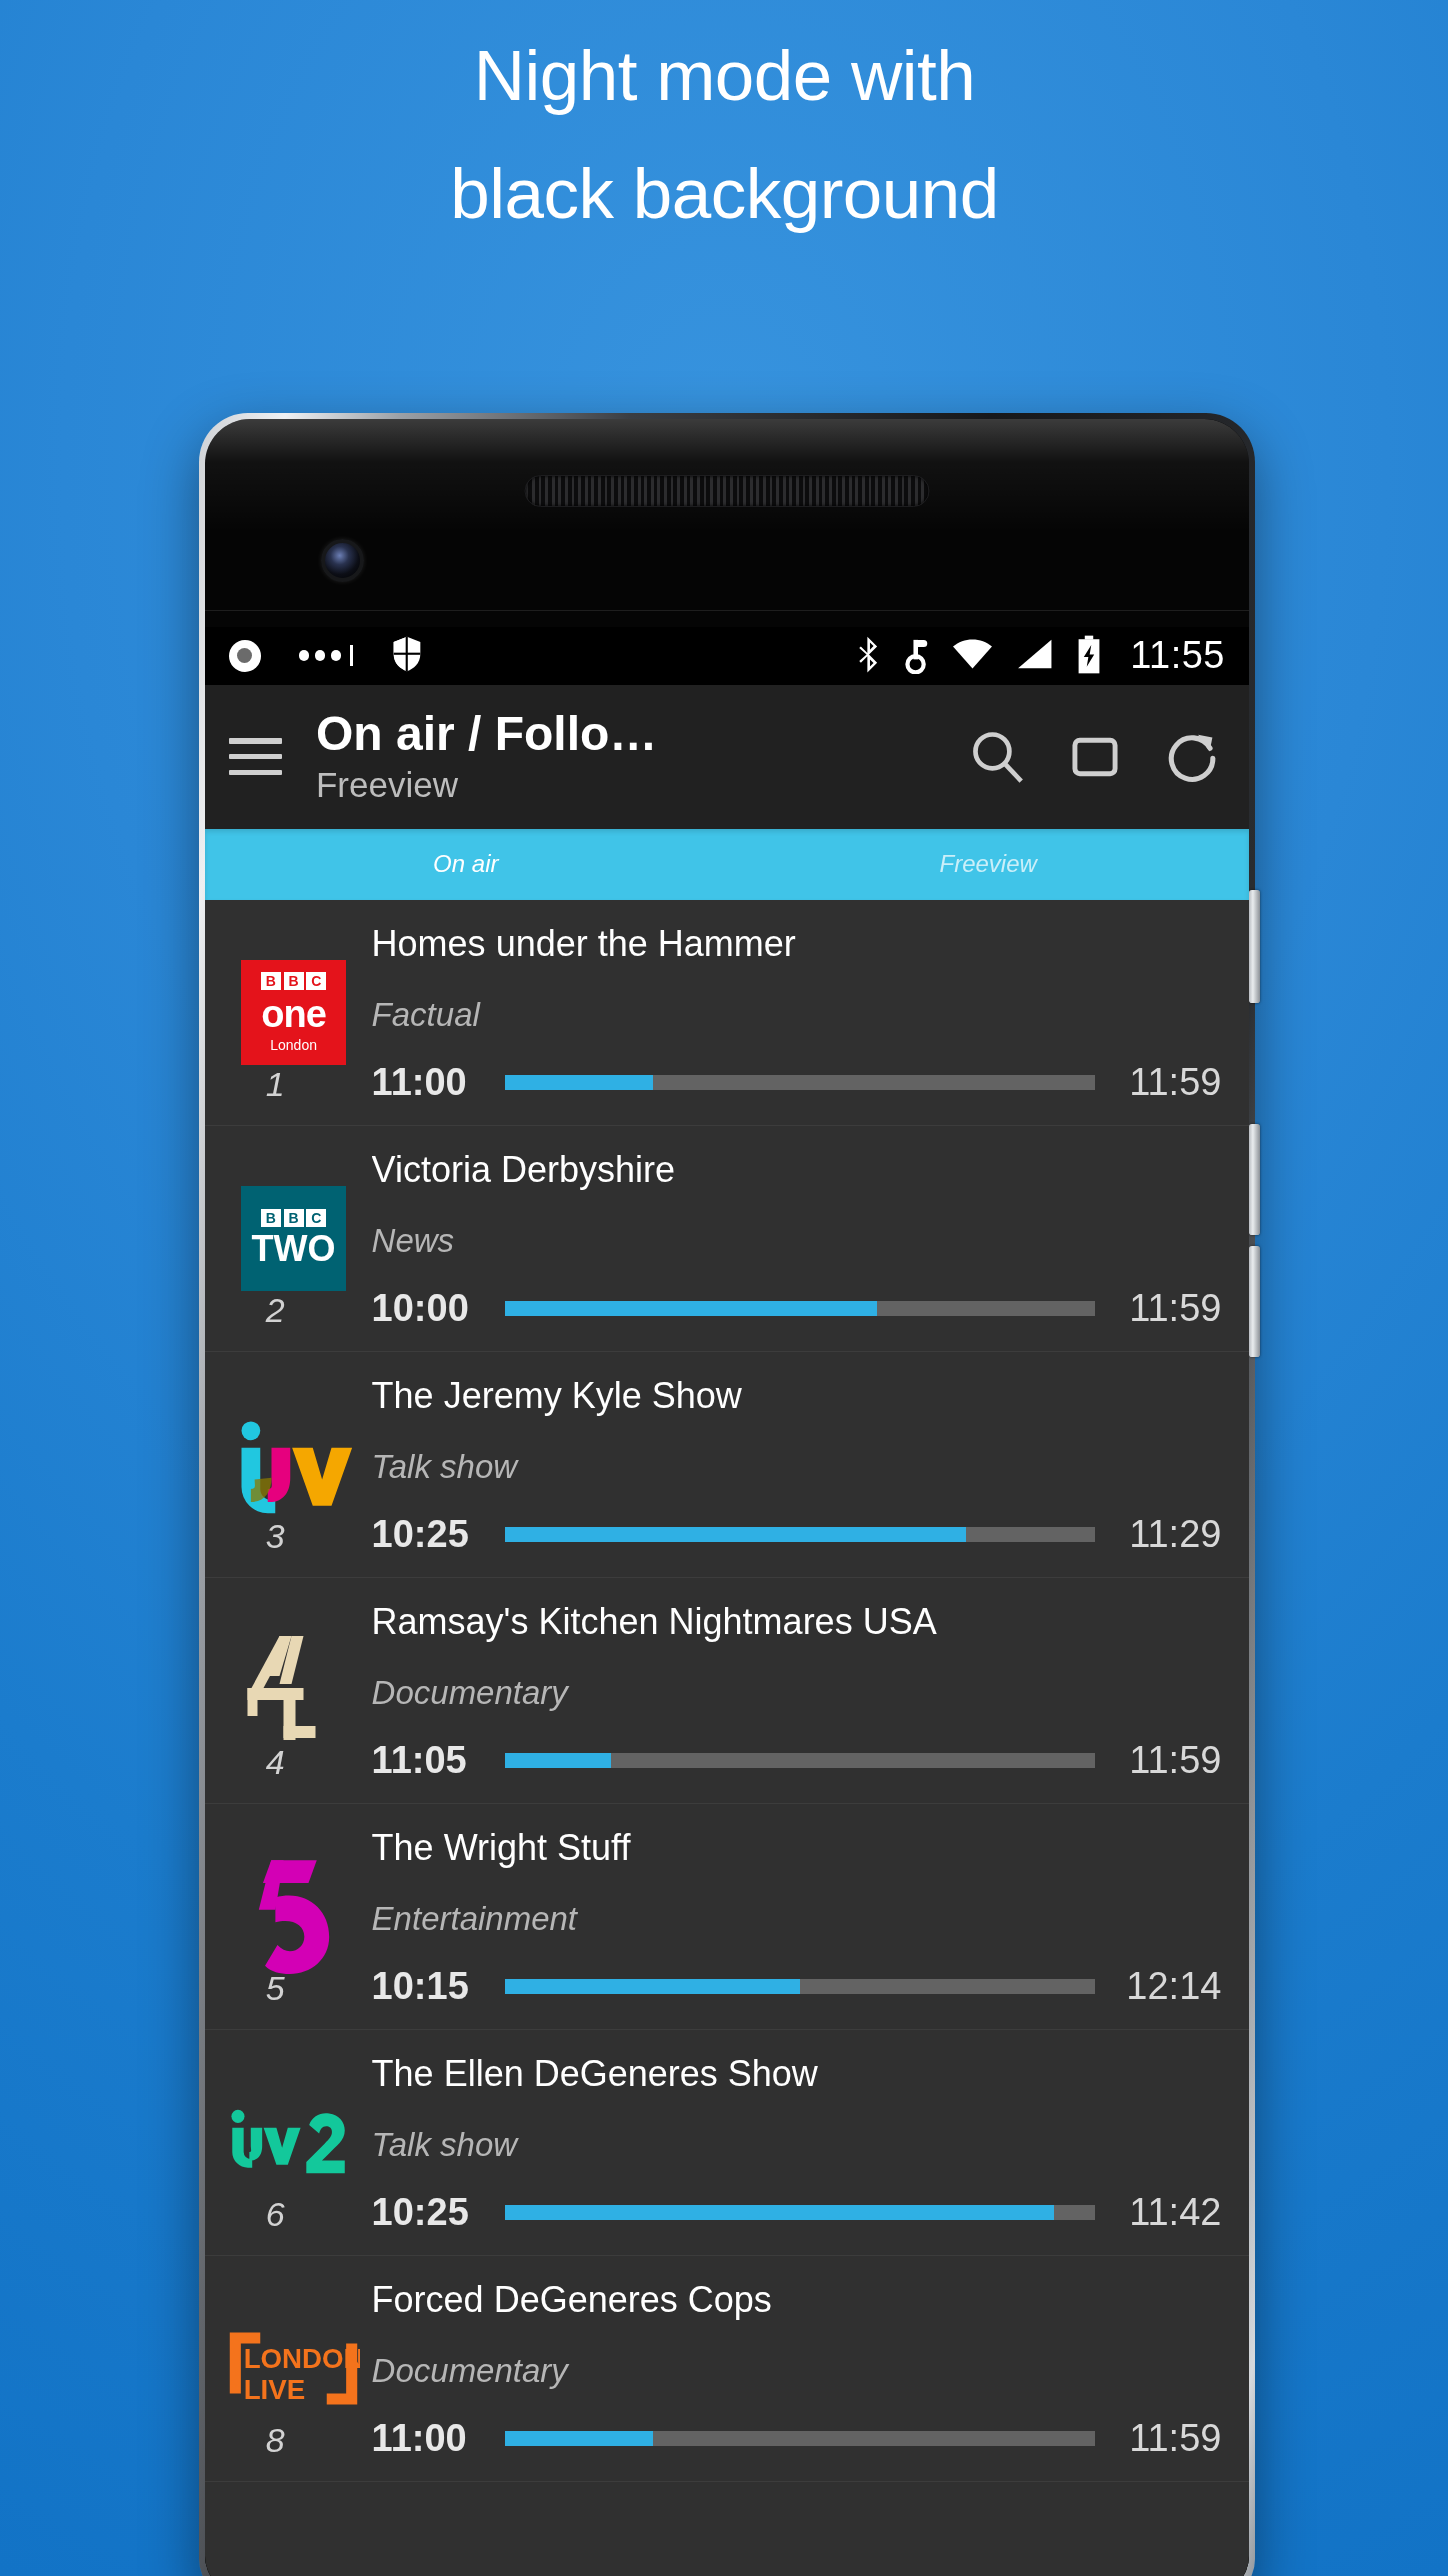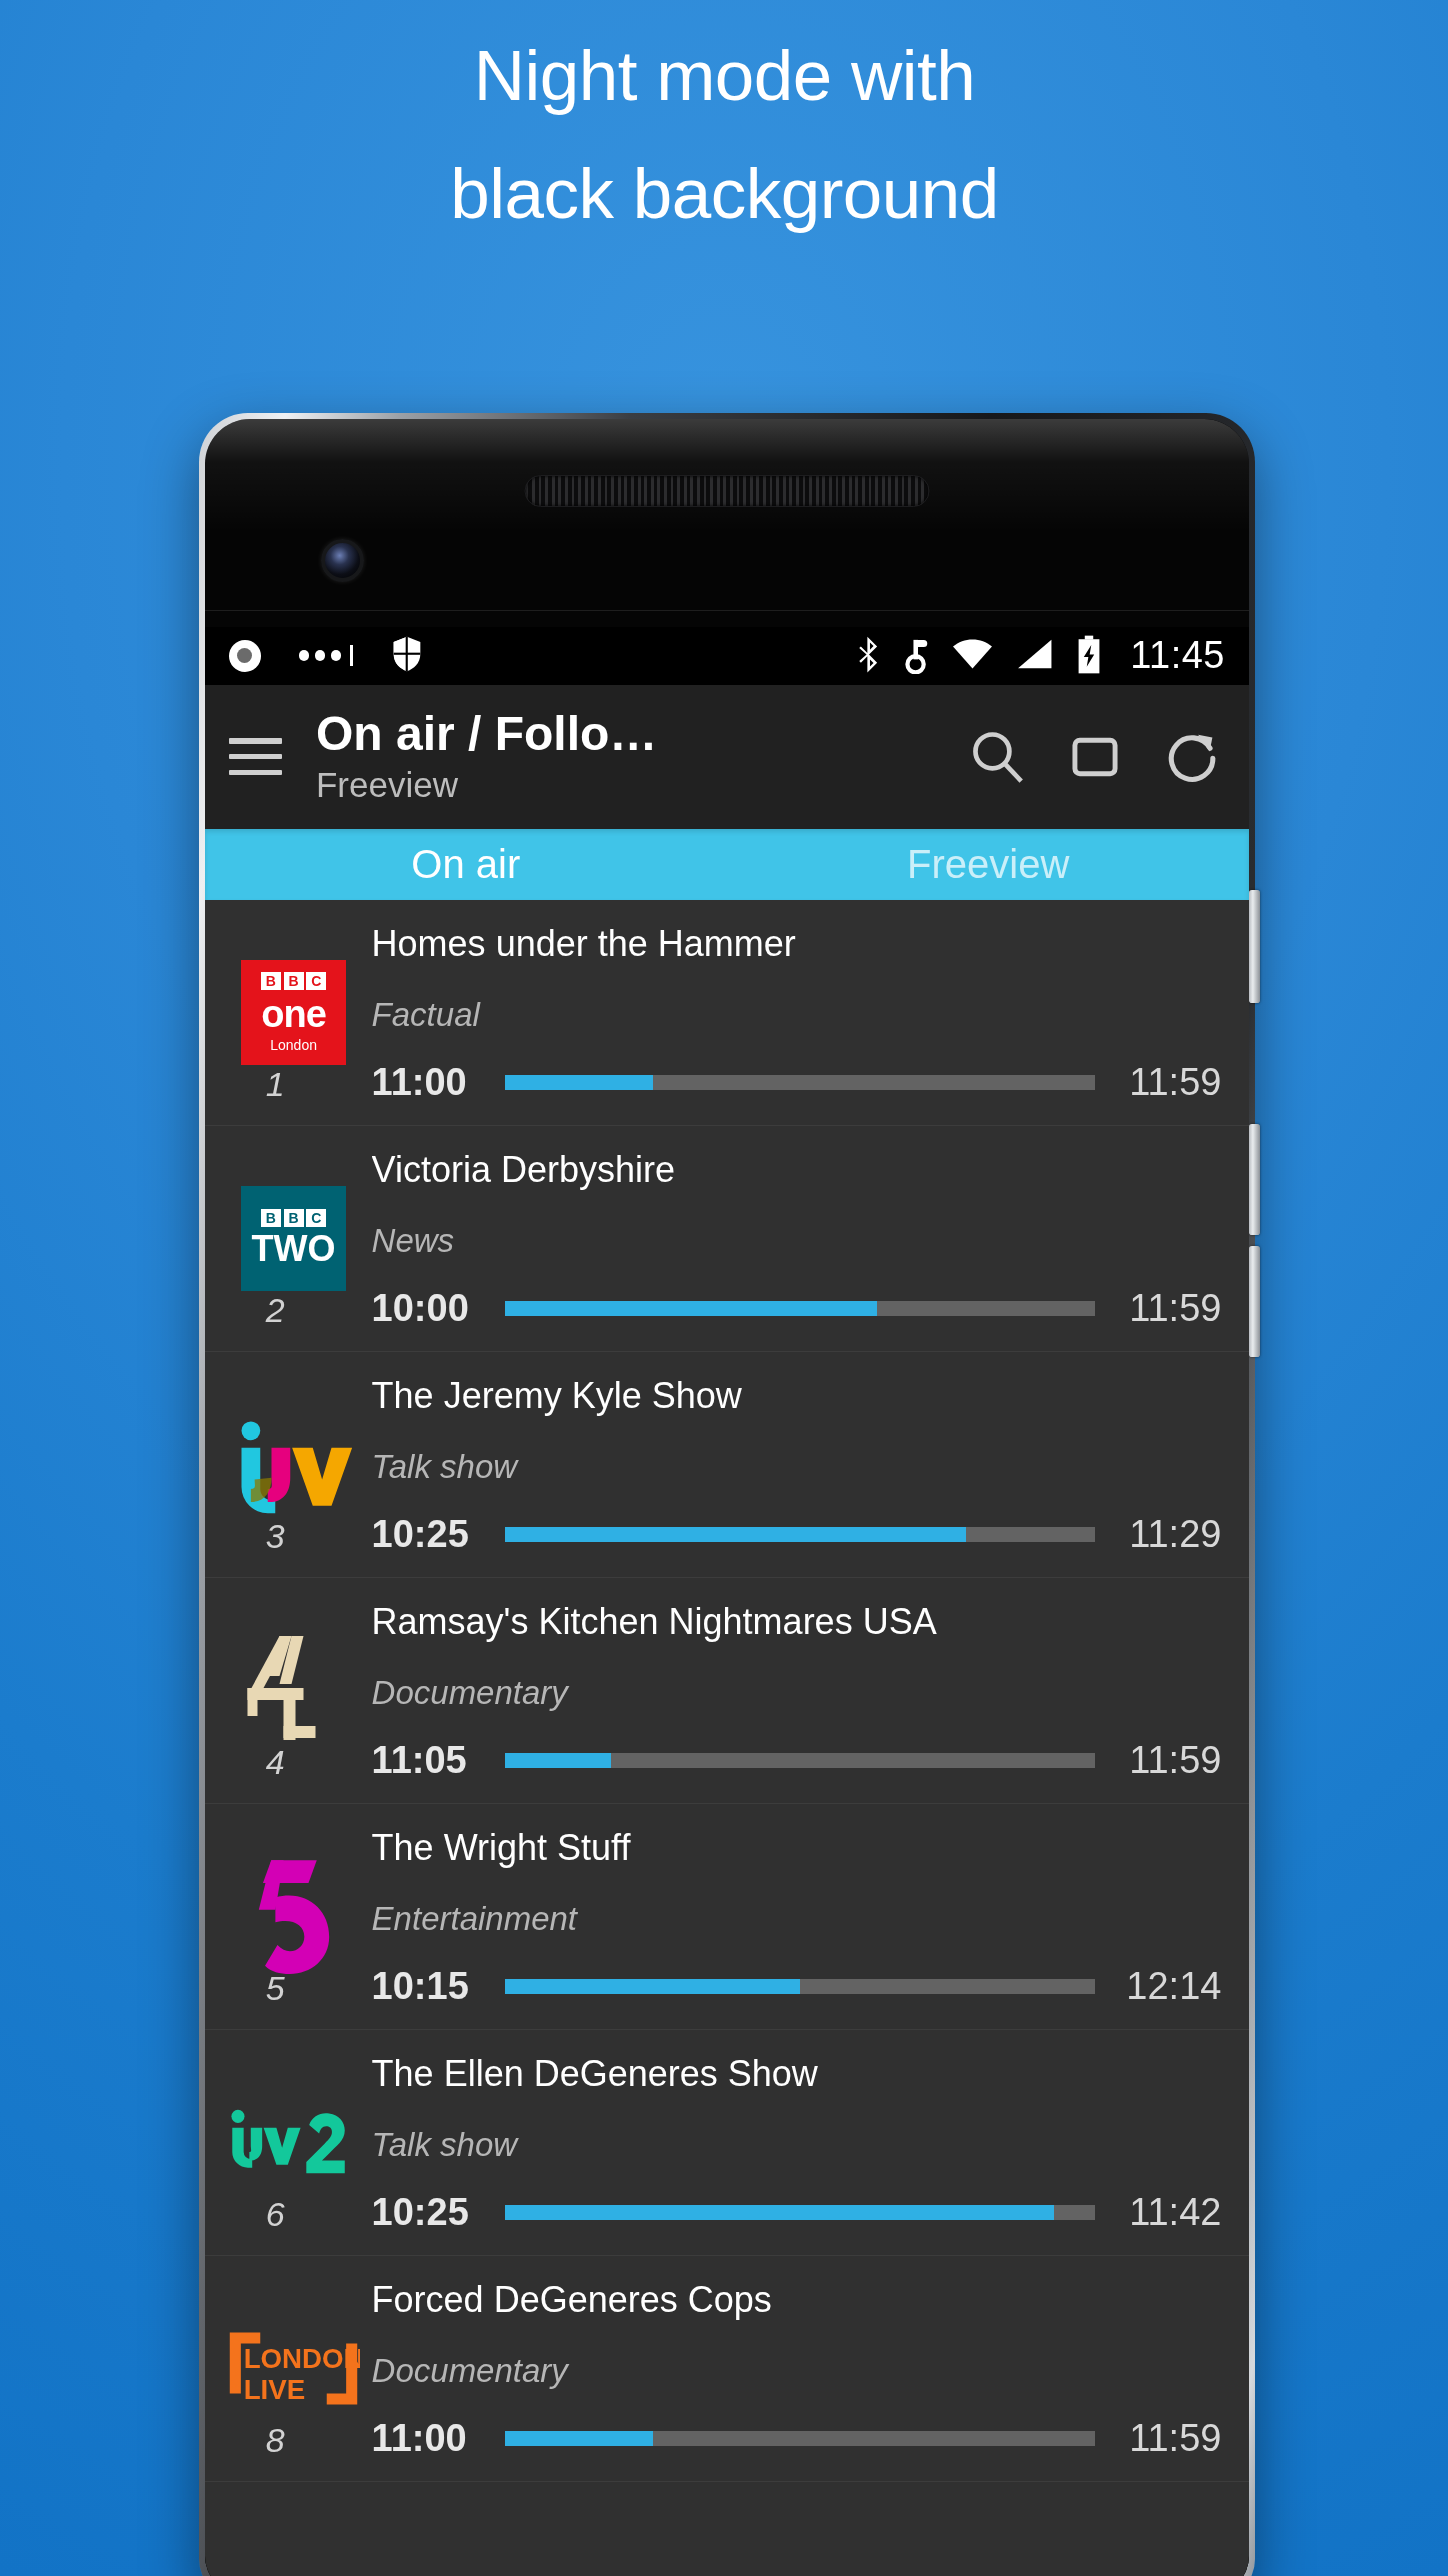--- a/index.html
+++ b/index.html
@@ -114,21 +114,21 @@
   .tb-actions { display:flex; align-items:center; gap:39px; flex:0 0 auto; padding-right:5.6px; }
   .tb-actions svg { display:block; }
 
   
   .tabs {
     height:71px; background:#40c4e8; display:flex; align-items:stretch;
     box-shadow:inset 0 2.8px 5.6px rgba(0,0,0,0.12);
   }
   .tab {
     flex:1 1 50%; display:flex; align-items:center; justify-content:center;
-    font-size:40px; color:rgba(255,255,255,0.72); cursor:pointer;
+    font-size:24px; color:rgba(255,255,255,0.72); cursor:pointer;font-style:italic;
   }
   .tab.active { color:#ffffff; }
 
   
   .list { background:#303030; height:calc(100% - 58px - 133px - 71px); overflow:hidden; }
   .row {
     height:226px; border-bottom:0.9px solid #3c3c3c;
     position:relative; padding:0 28px 0 0;
   }
   .logo-cell {
@@ -258,21 +258,21 @@
               <path d="M20.5 0.8 V17.2 H1.2z" fill="#fff"></path>
             </svg>
           </span>
           <span>
             <svg width="26" height="41" viewBox="0 0 16 24">
               <rect x="5.4" y="0.4" width="5.2" height="2.4" fill="#fff"></rect>
               <rect x="1.6" y="2.6" width="12.8" height="21" fill="#fff"></rect>
               <path d="M9.4 6.2 L4.8 13.6 H7.6 L6.6 19.6 L11.2 12 H8.4z" fill="#000"></path>
             </svg>
           </span>
-          <span class="sb-time">11:45</span>
+          <span class="sb-time">11:55</span>
         </div>
       </div>
 
       <div class="toolbar">
         <div class="hamburger">
           <span></span>
             <span></span>
             <span></span>
         </div>
         <div class="tb-titles">

